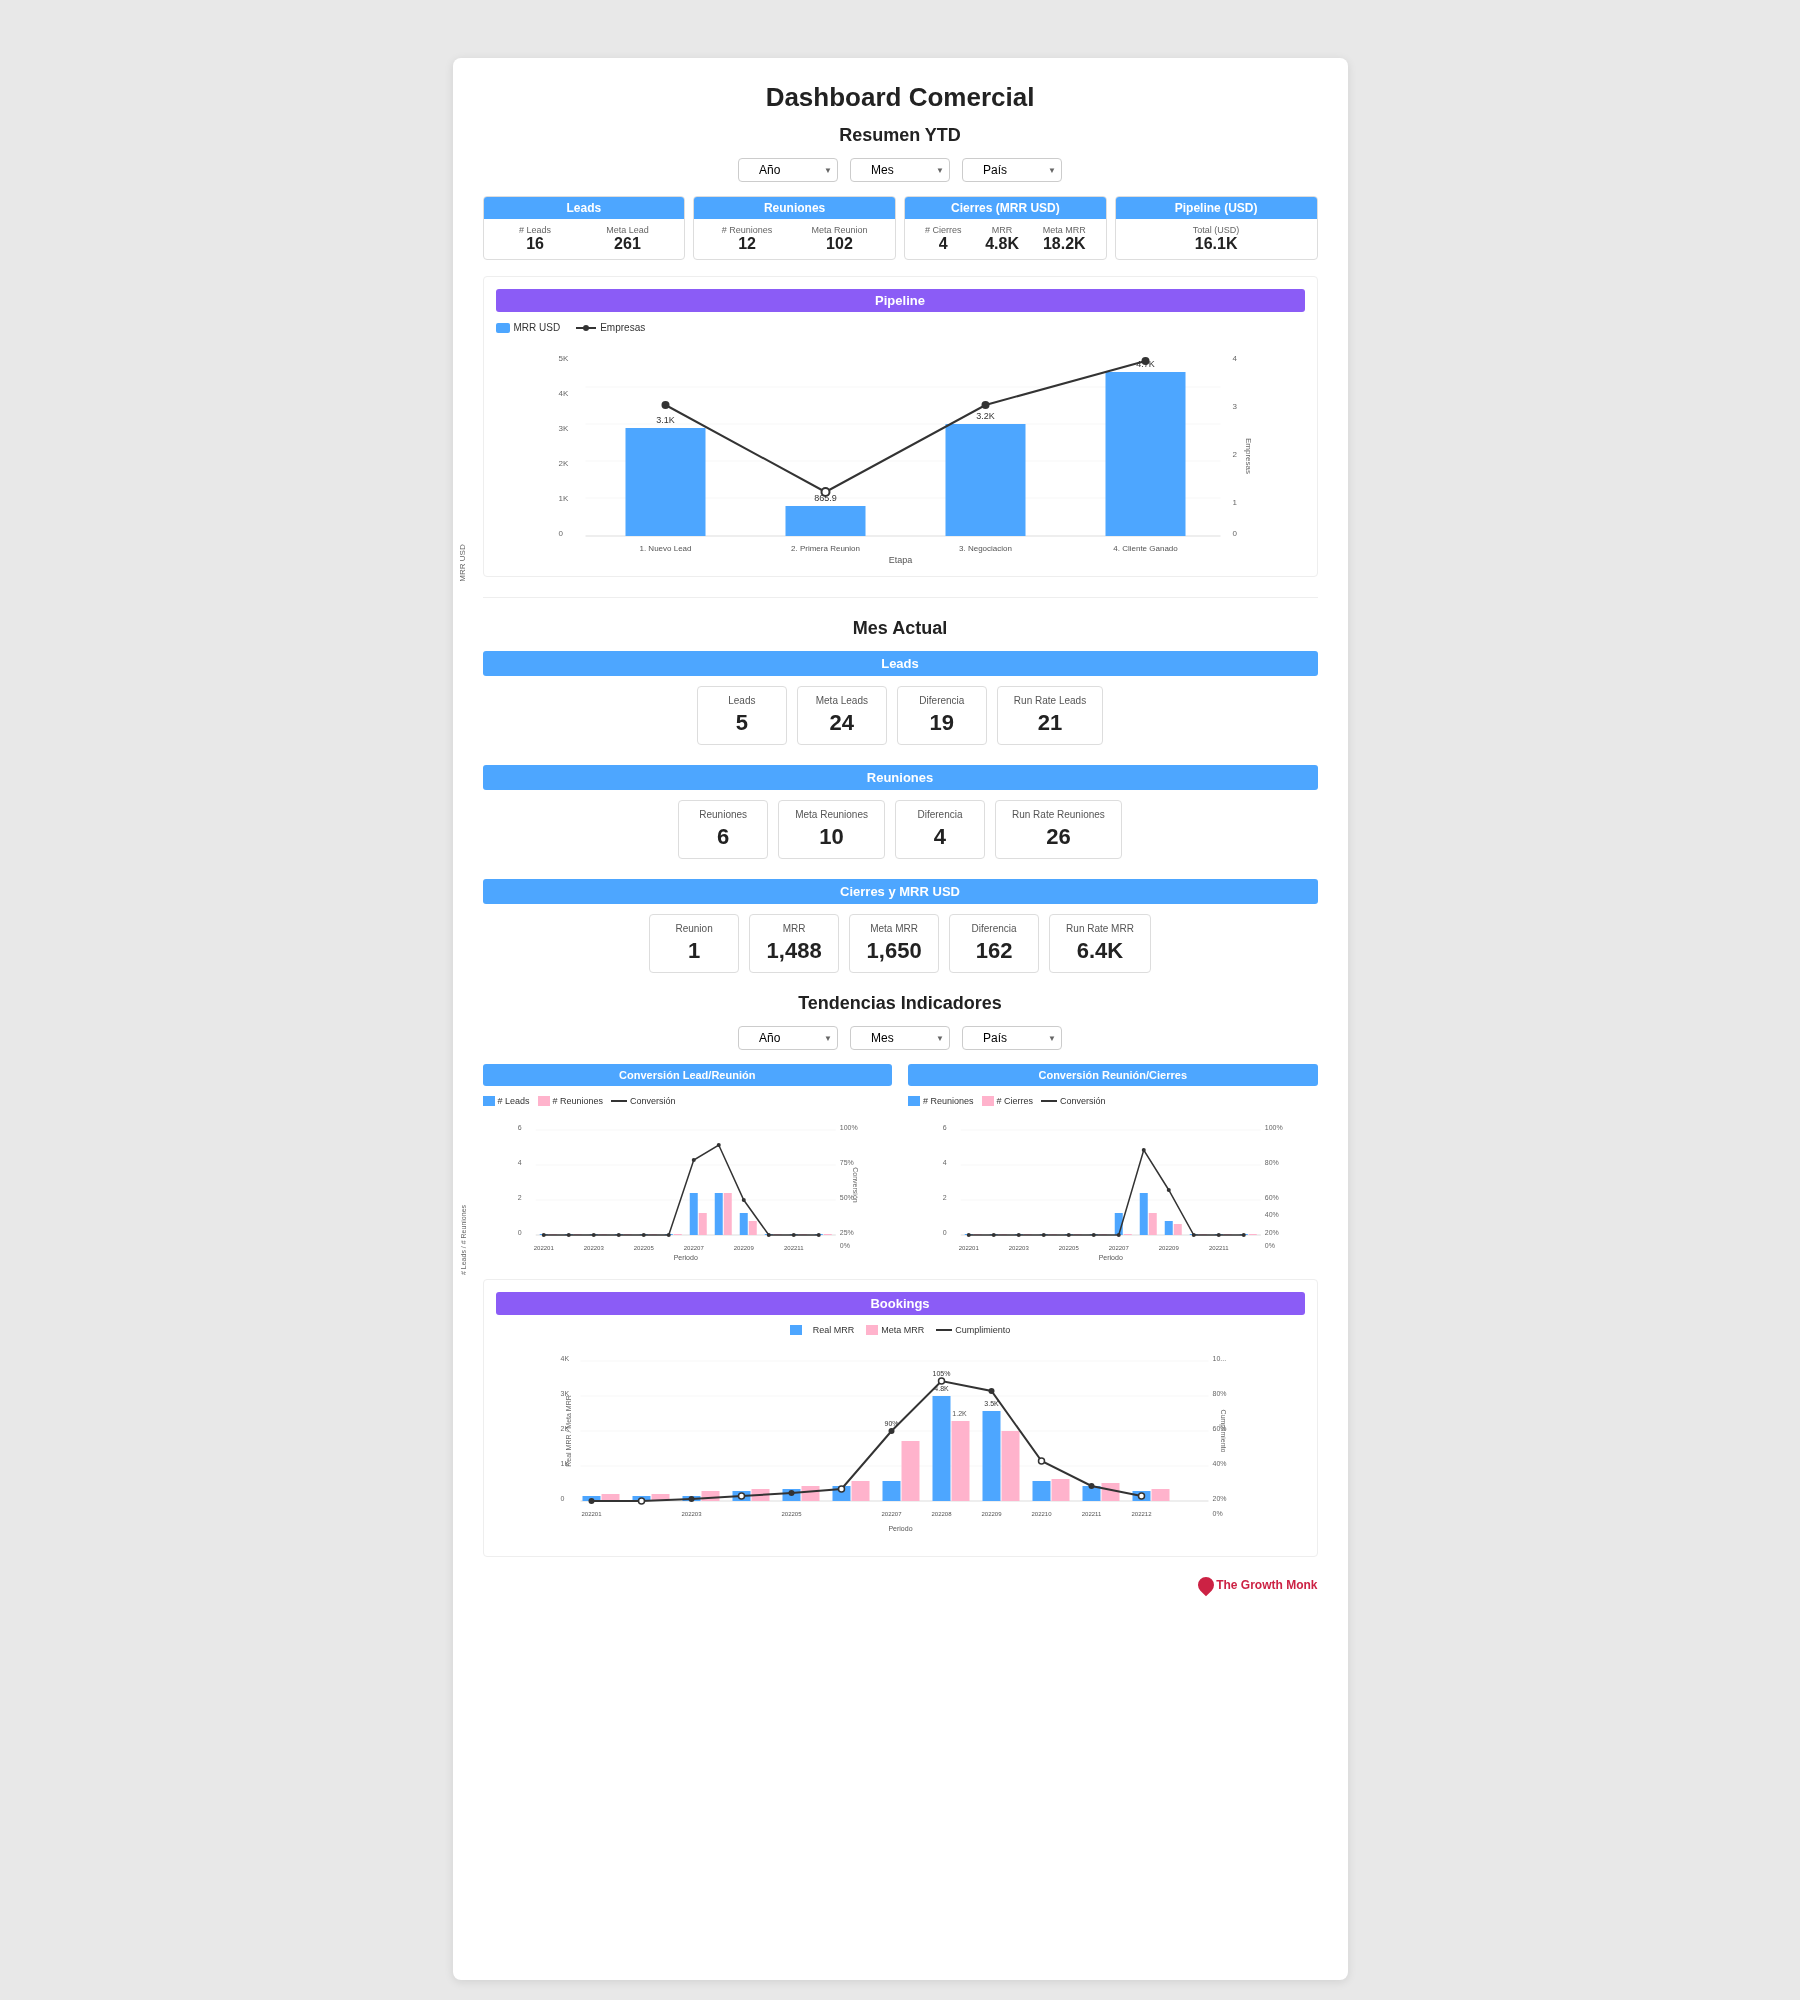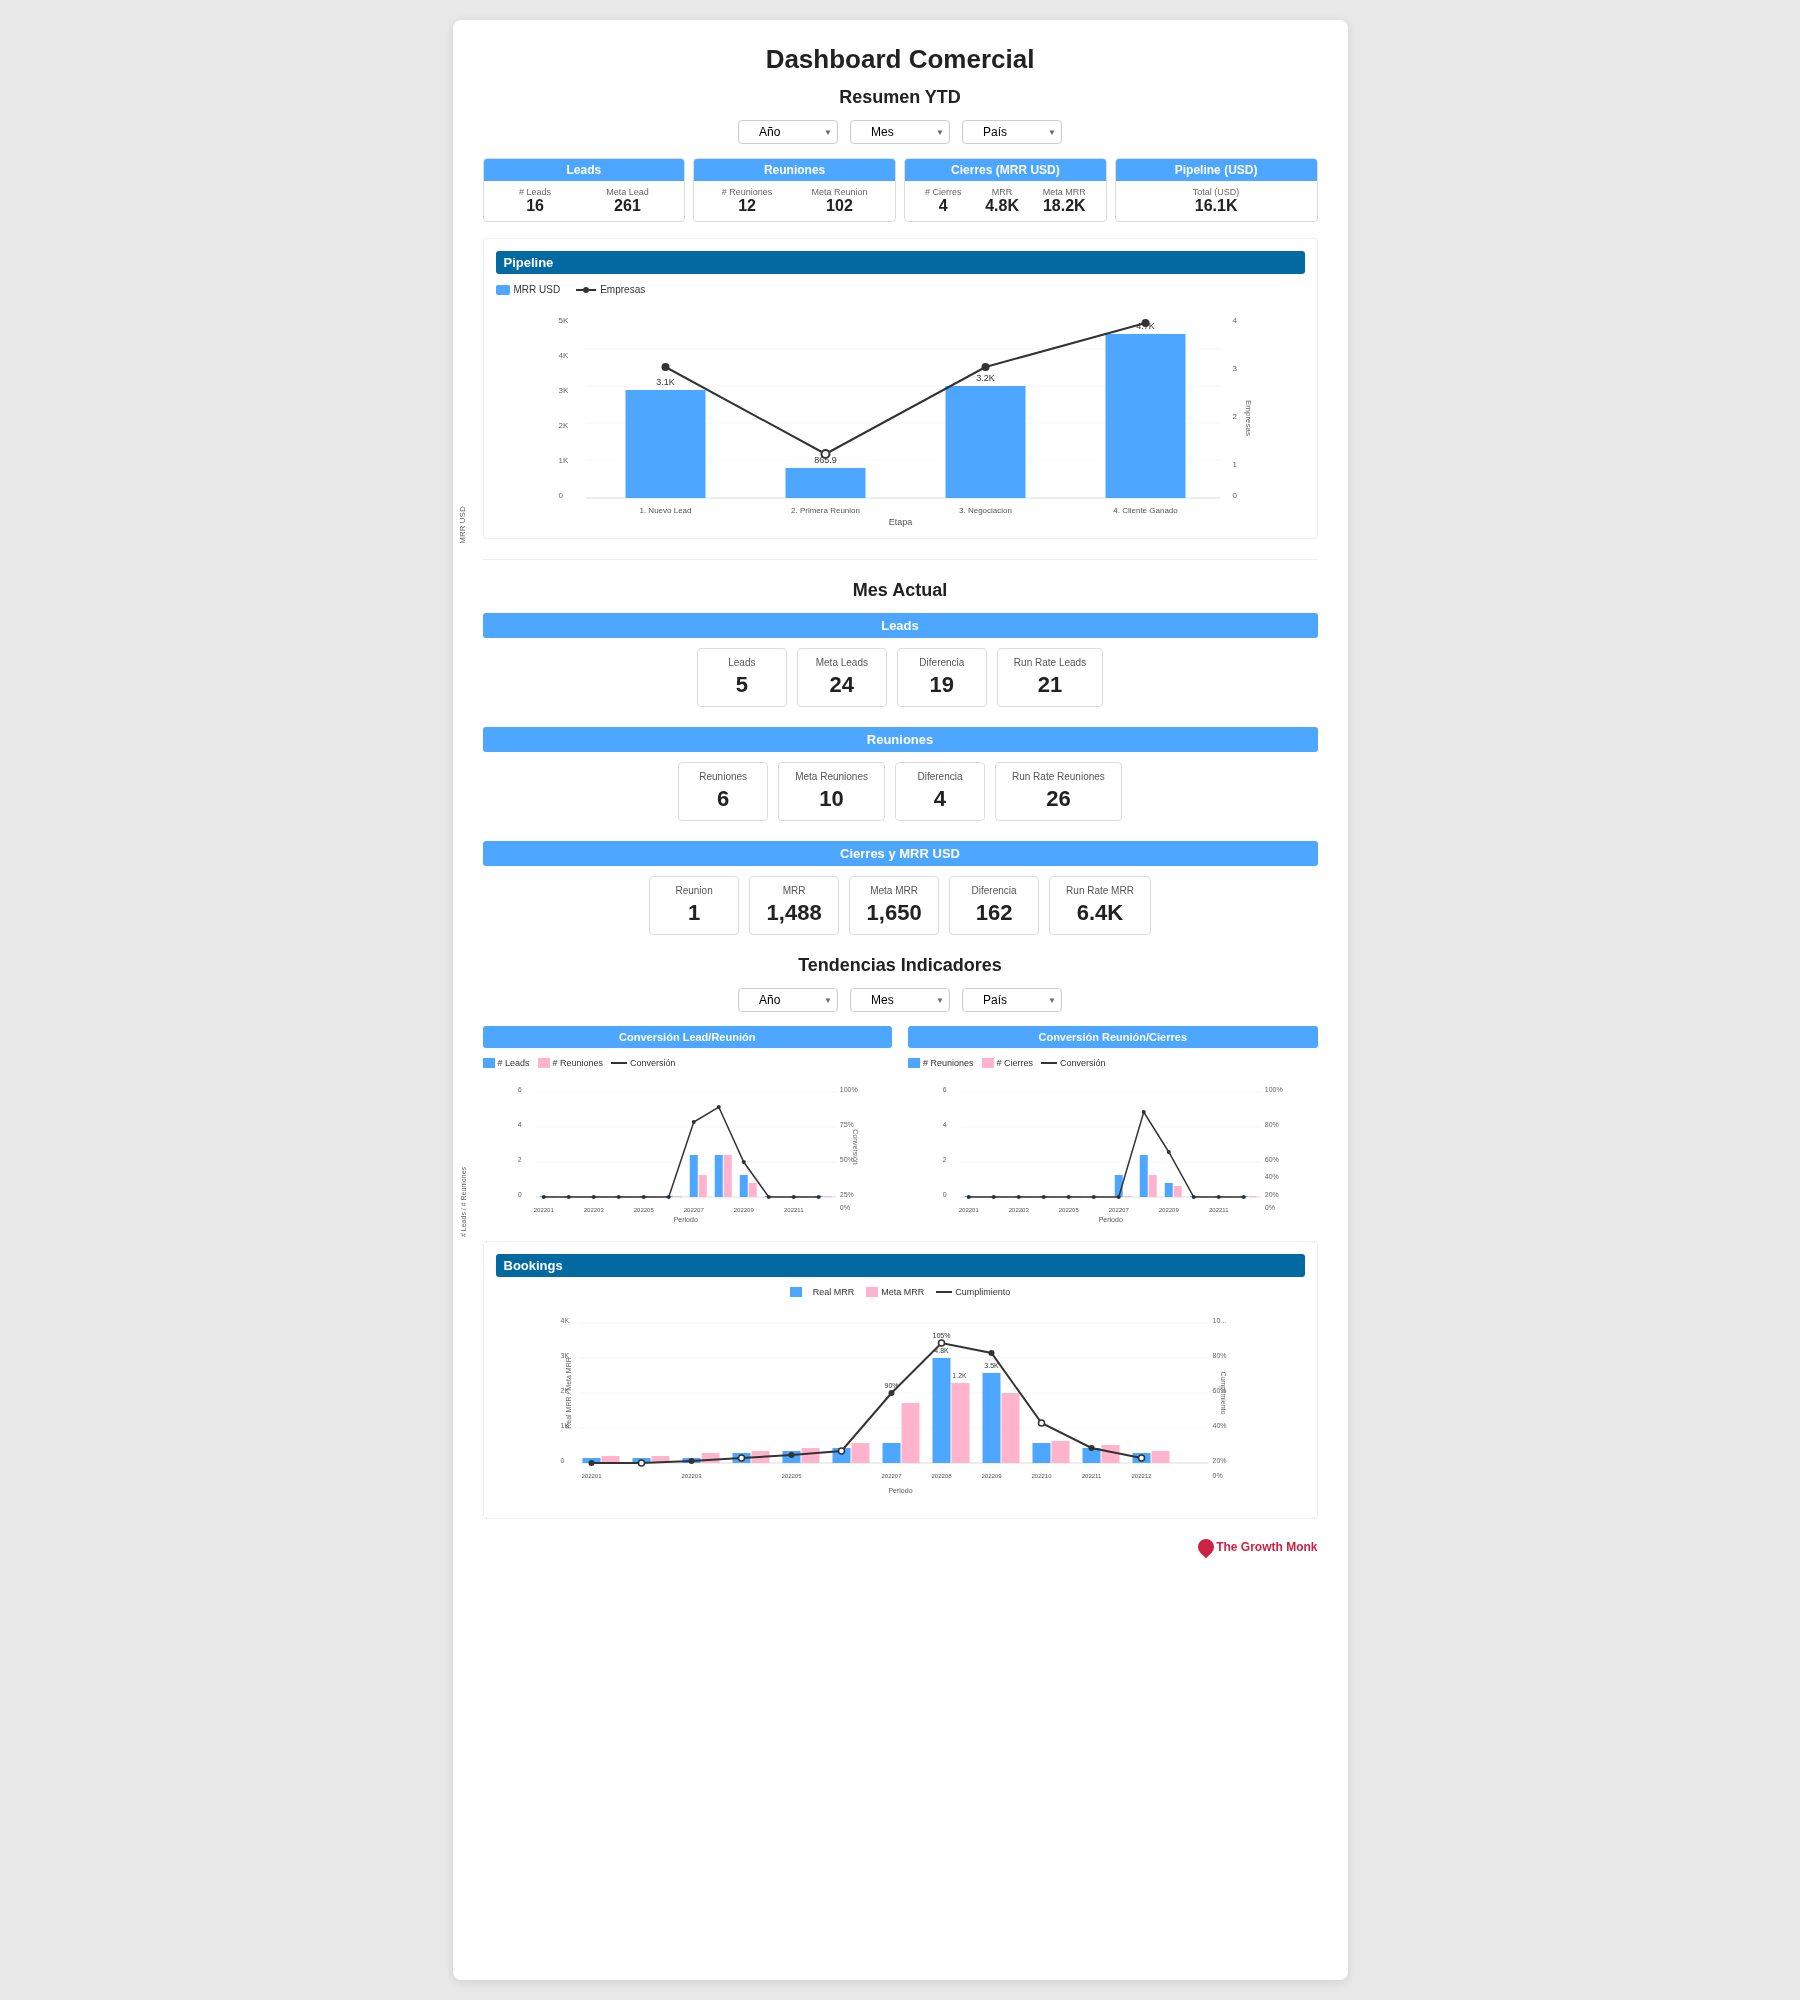--- a/index.html
+++ b/index.html
@@ -12,20 +12,21 @@
       display: flex;
       justify-content: center;
       padding: 20px;
     }
     .page-wrapper {
       background: #fff;
       width: 895px;
       border-radius: 8px;
       padding: 24px 30px 40px;
       box-shadow: 0 2px 10px rgba(0,0,0,0.1);
+      margin-top: 38px;
     }
     .main-title {
       text-align: center;
       font-size: 26px;
       font-weight: bold;
       margin-bottom: 12px;
       color: #222;
     }
     .section-title {
       text-align: center;
@@ -104,22 +105,23 @@
       color: #222;
     }
     
     .chart-section {
       border: 1px solid #eee;
       border-radius: 4px;
       padding: 12px;
       margin-bottom: 20px;
     }
     .chart-header {
-      background: #0369a1;
+      background: #8b5cf6;
       color: #fff;
+      text-align: center;
       padding: 4px 8px;
       font-size: 13px;
       font-weight: bold;
       border-radius: 3px;
       margin-bottom: 10px;
     }
     .chart-legend {
       display: flex;
       gap: 16px;
       margin-bottom: 8px;

